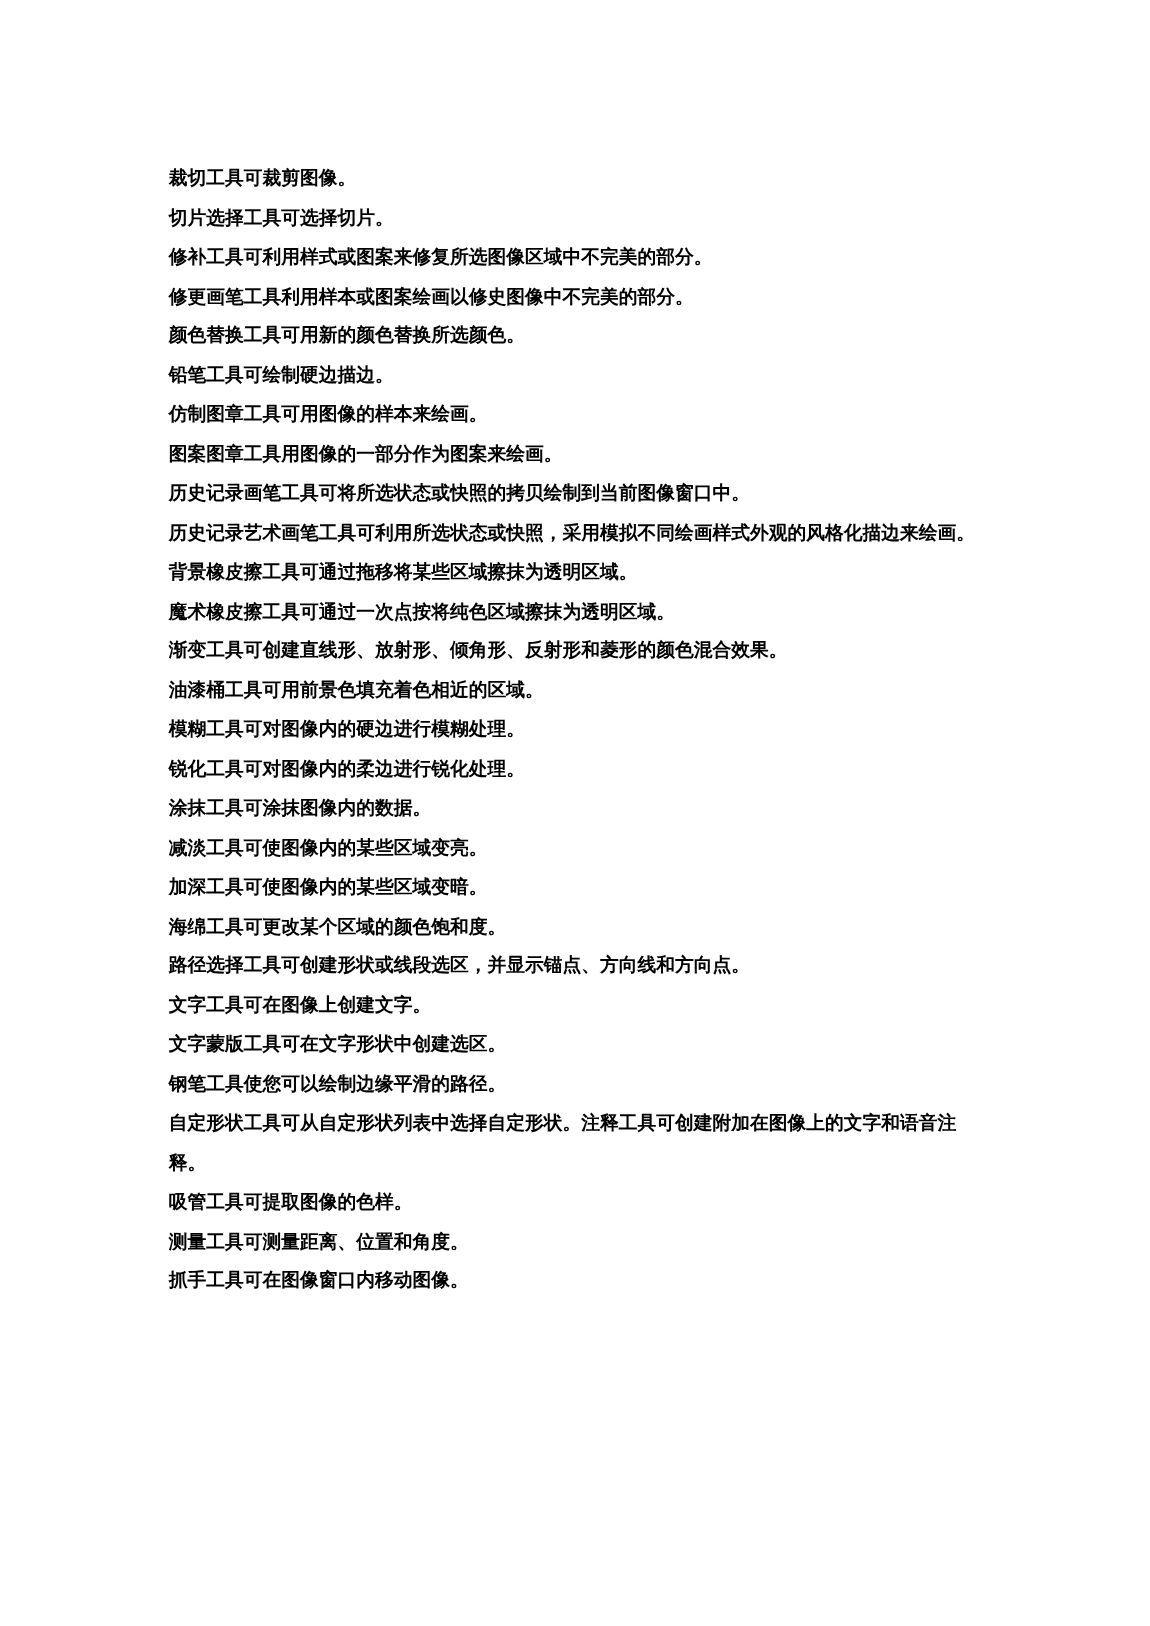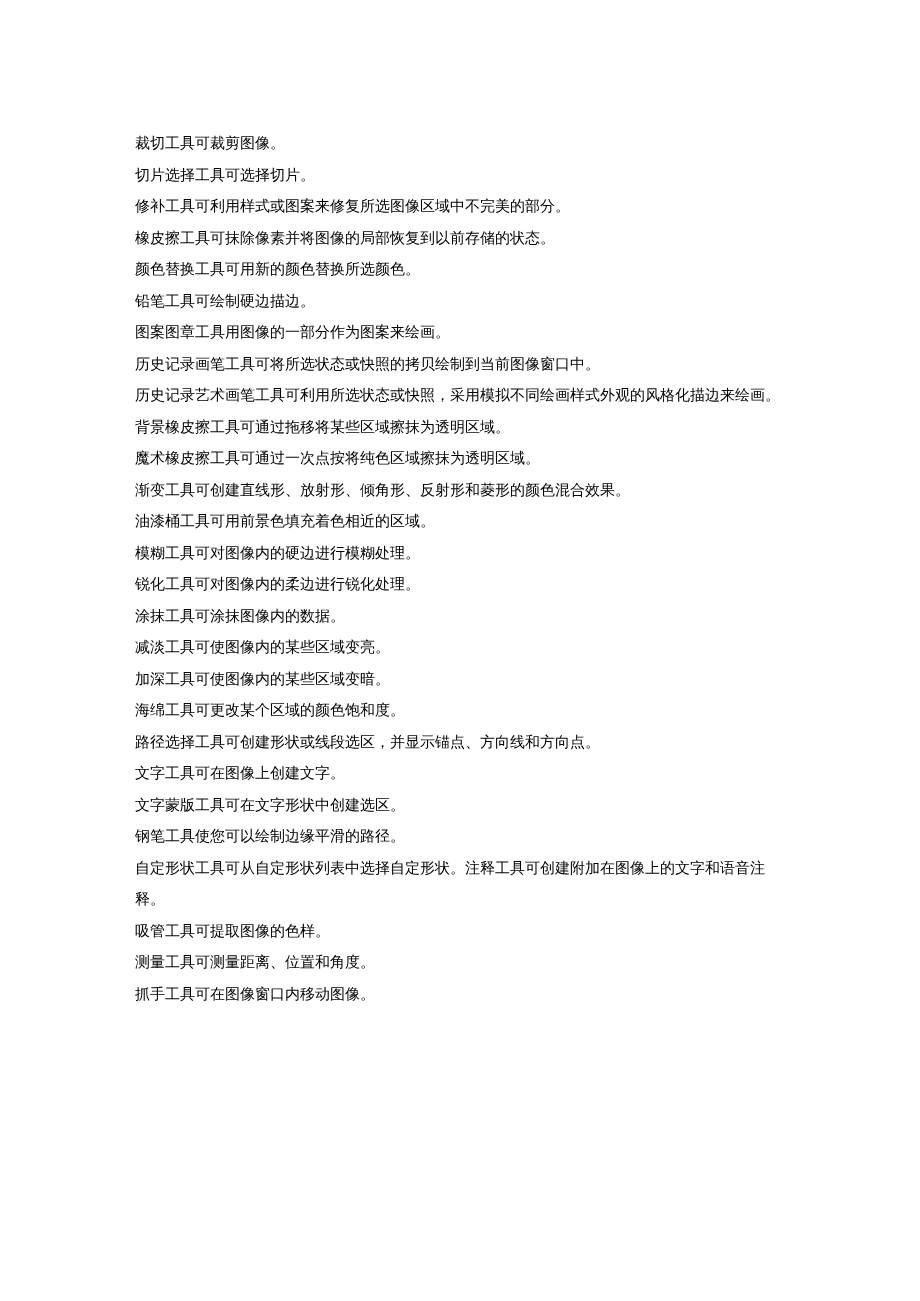--- a/index.html
+++ b/index.html
@@ -1,18 +1,19 @@
 <!DOCTYPE html>
 <html><head>
   <meta charset="utf-8">
   <style>
     * {
       margin: 0;
       padding: 0;
       box-sizing: border-box;
+      font-weight: bold;
     }
     body {
       width: 920px;
       min-height: 1301px;
       background: #ffffff;
       font-family: "SimSun", "宋体", serif;
       font-size: 15px;
       color: #000000;
       padding: 128px 135px 80px 135px;
       line-height: 2.1;
@@ -24,23 +25,24 @@
       display: block;
     }
   </style>
 </head>
 <body>
 
 <div class="content">
   <span class="line">裁切工具可裁剪图像。</span>
   <span class="line">切片选择工具可选择切片。</span>
   <span class="line">修补工具可利用样式或图案来修复所选图像区域中不完美的部分。</span>
-  <span class="line">橡皮擦工具可抹除像素并将图像的局部恢复到以前存储的状态。</span>
+  <span class="line">修更画笔工具利用样本或图案绘画以修史图像中不完美的部分。</span>
   <span class="line">颜色替换工具可用新的颜色替换所选颜色。</span>
   <span class="line">铅笔工具可绘制硬边描边。</span>
+  <span class="line">仿制图章工具可用图像的样本来绘画。</span>
   <span class="line">图案图章工具用图像的一部分作为图案来绘画。</span>
   <span class="line">历史记录画笔工具可将所选状态或快照的拷贝绘制到当前图像窗口中。</span>
   <span class="line">历史记录艺术画笔工具可利用所选状态或快照，采用模拟不同绘画样式外观的风格化描边来绘画。</span>
   <span class="line">背景橡皮擦工具可通过拖移将某些区域擦抹为透明区域。</span>
   <span class="line">魔术橡皮擦工具可通过一次点按将纯色区域擦抹为透明区域。</span>
   <span class="line">渐变工具可创建直线形、放射形、倾角形、反射形和菱形的颜色混合效果。</span>
   <span class="line">油漆桶工具可用前景色填充着色相近的区域。</span>
   <span class="line">模糊工具可对图像内的硬边进行模糊处理。</span>
   <span class="line">锐化工具可对图像内的柔边进行锐化处理。</span>
   <span class="line">涂抹工具可涂抹图像内的数据。</span>

